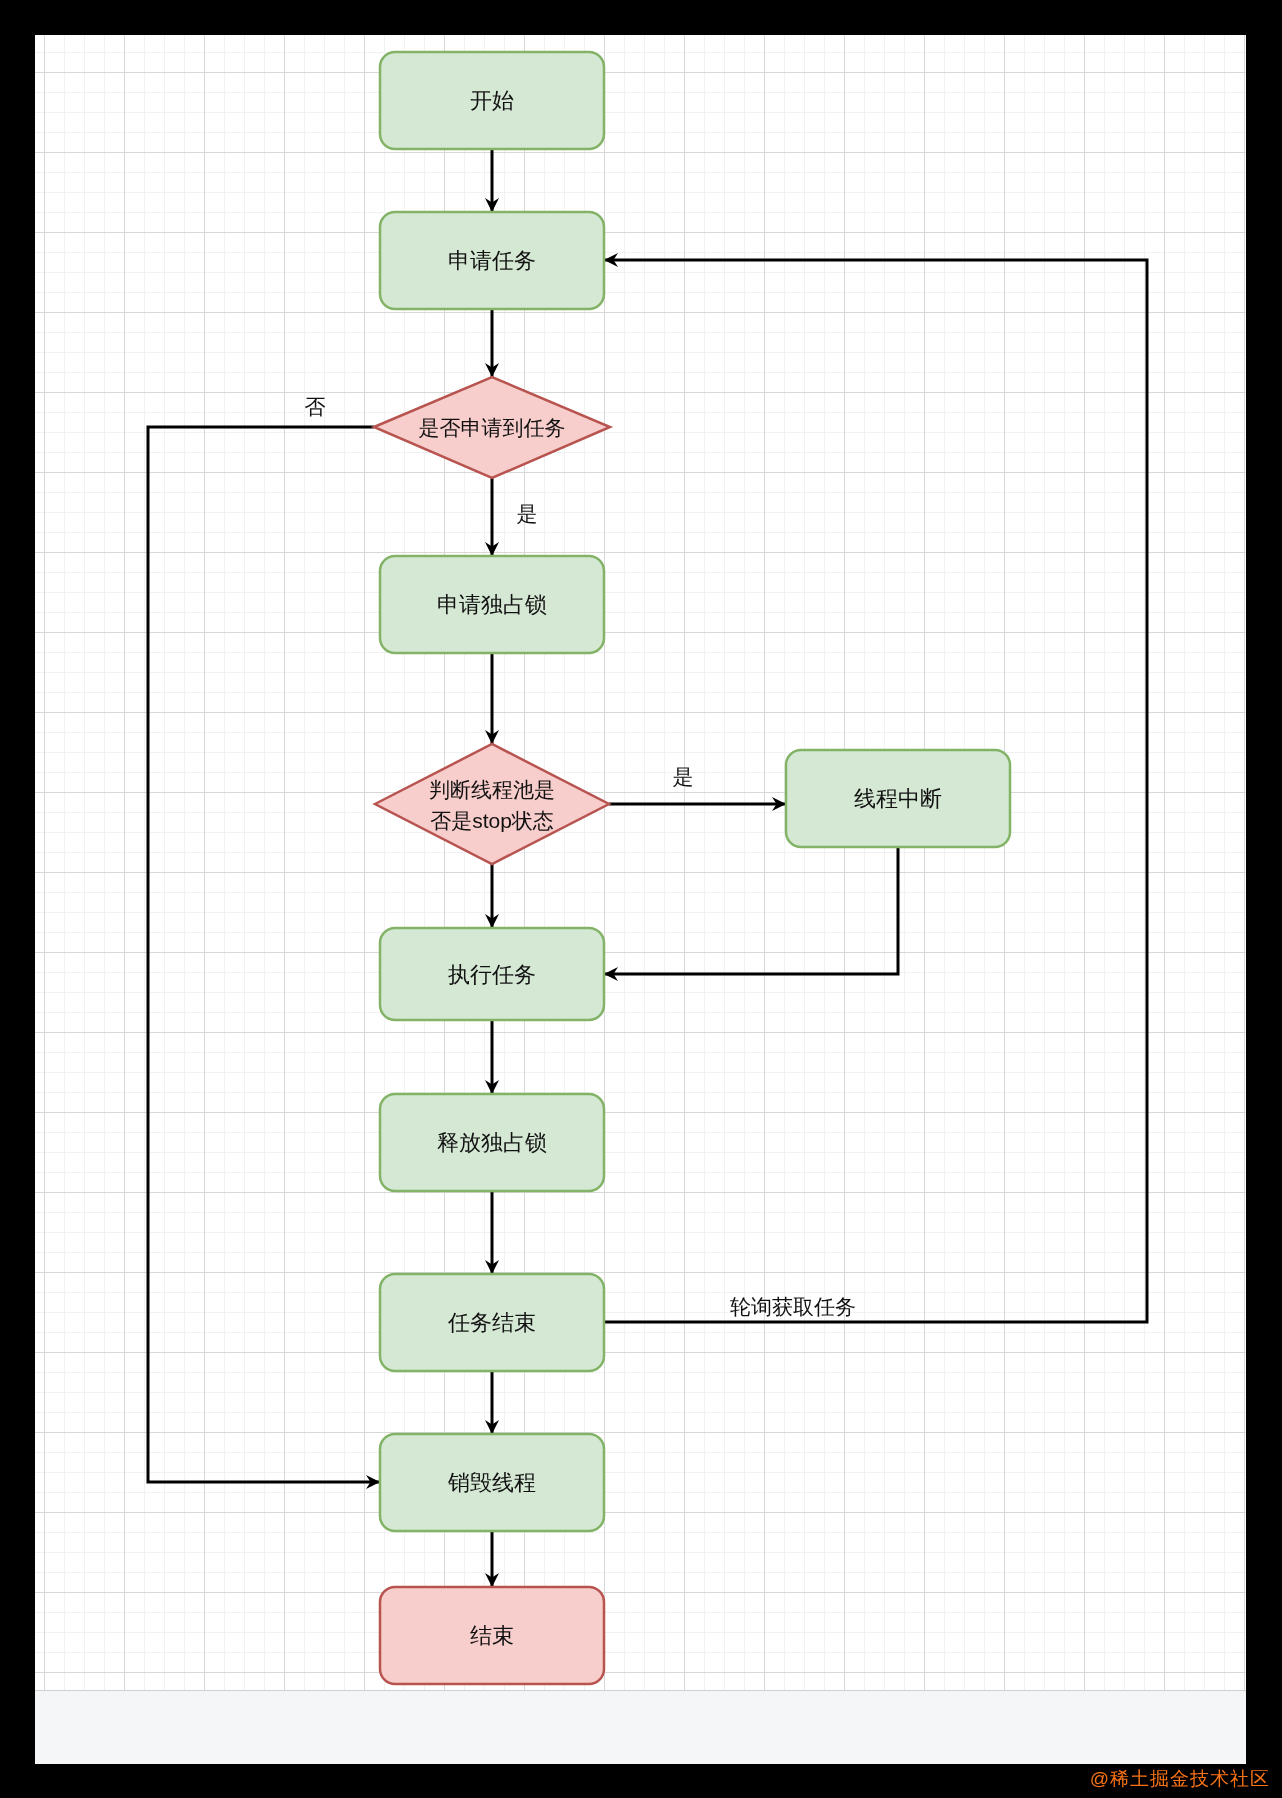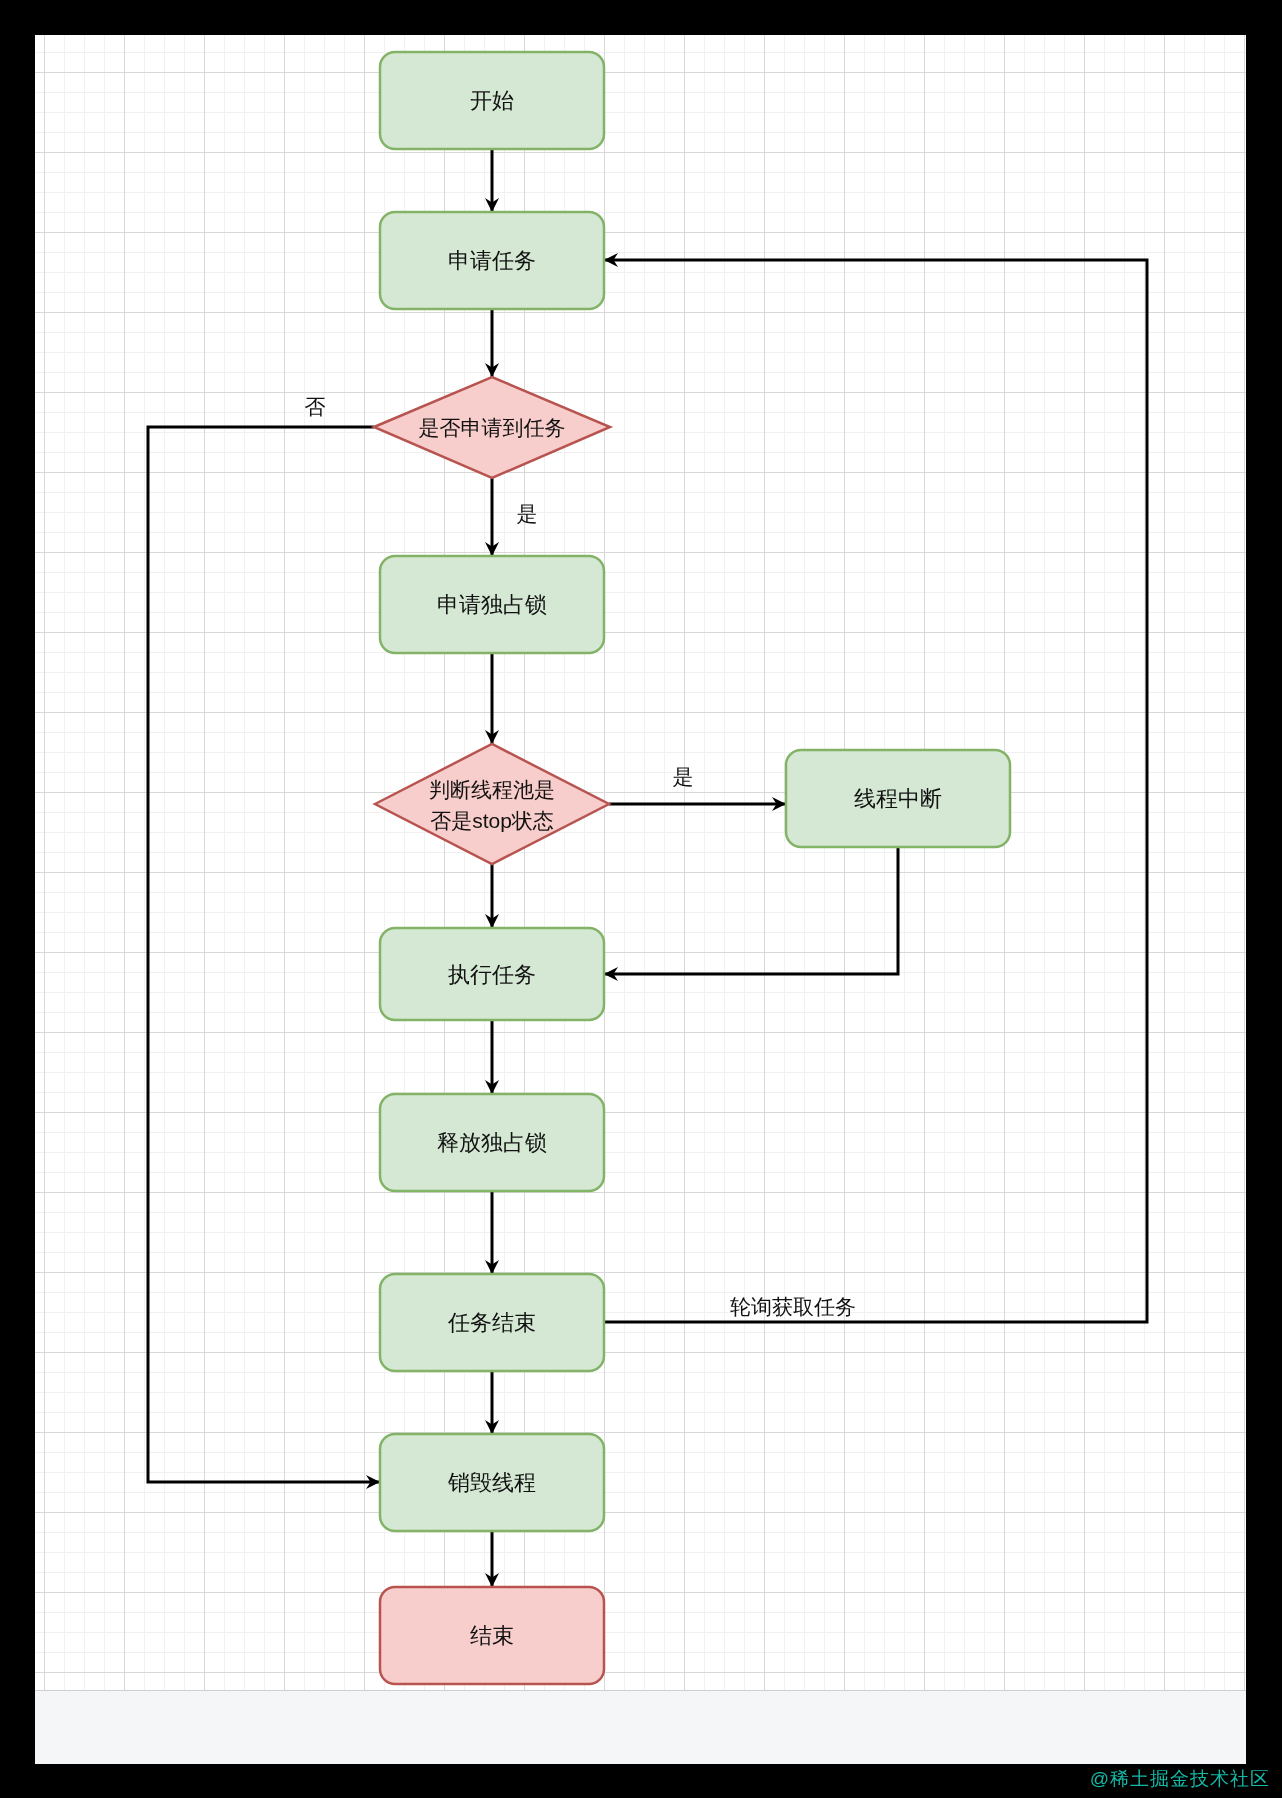--- a/index.html
+++ b/index.html
@@ -20,21 +20,21 @@
       linear-gradient(to bottom,#f1f1f1 1px,transparent 1px);
     background-size:80px 80px,80px 80px,20px 20px,20px 20px;
     background-position:9px 37px,9px 37px,9px 17px,9px 17px;
   }
   .footer-strip{
     position:absolute;left:35px;top:1690px;width:1211px;height:73px;
     background:#f5f6f7;border-top:1px solid #cfcfcf;
   }
   .watermark{
     position:absolute;top:1766px;right:12px;
-    font-size:19px;color:#14b8a6;letter-spacing:1px;
+    font-size:19px;color:#f97316;letter-spacing:1px;
   }
   svg.flow{position:absolute;left:0;top:0;}
   .edge{fill:none;stroke-width:3px;marker-end:url(#arrowhead);}
   .shape{stroke-width:2.5px;}
   .node-label{font-size:22px;fill:#111;text-anchor:middle;}
   .edge-label{font-size:21px;fill:#111;text-anchor:middle;}
 </style>
 </head>
 <body>
 

